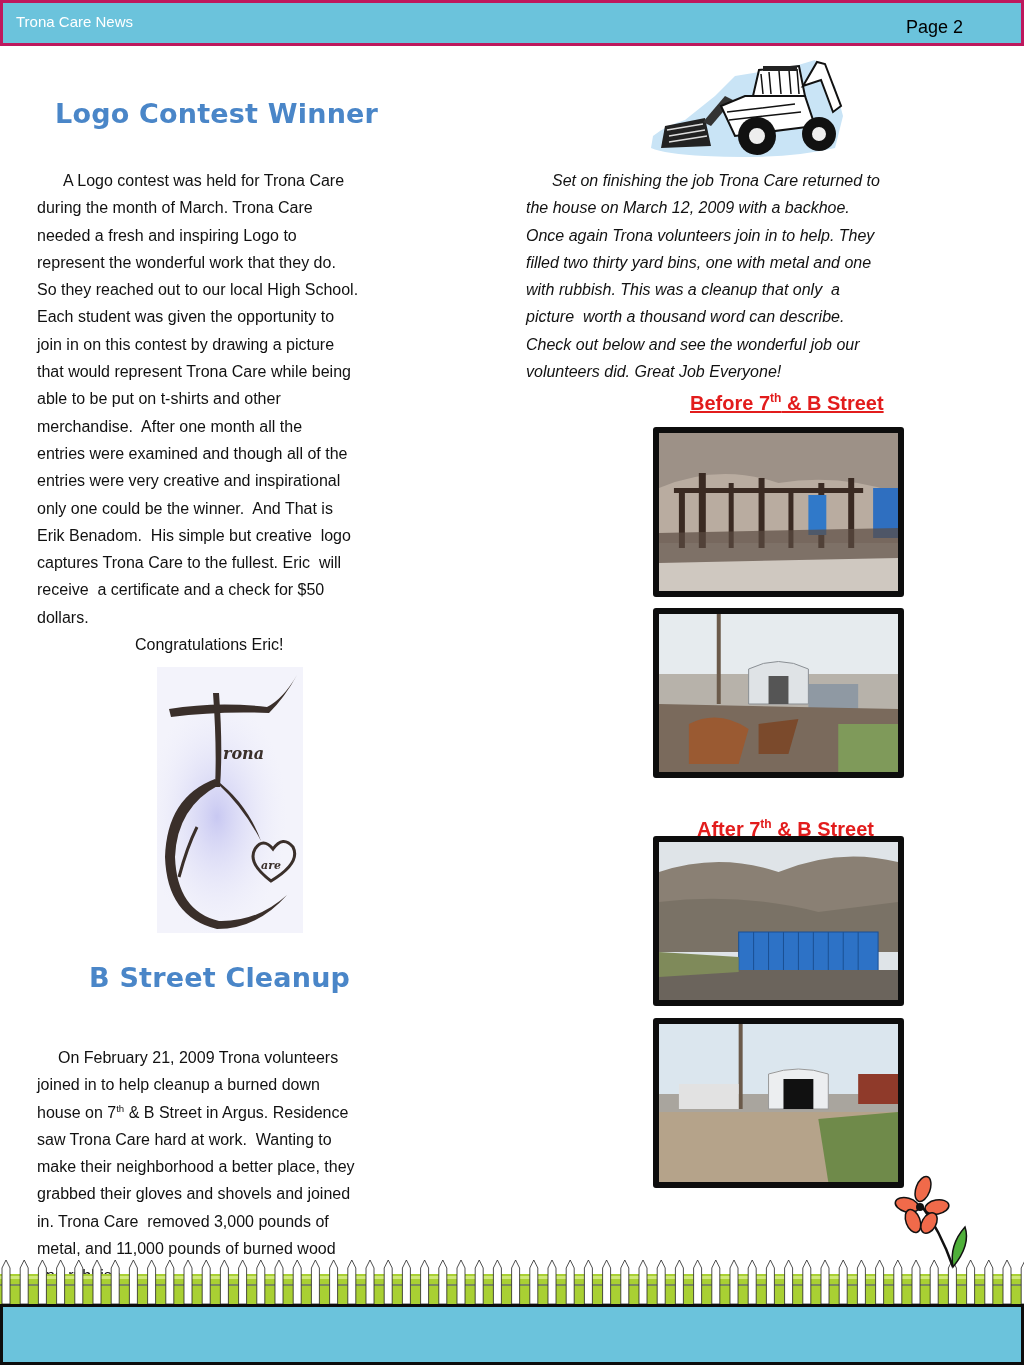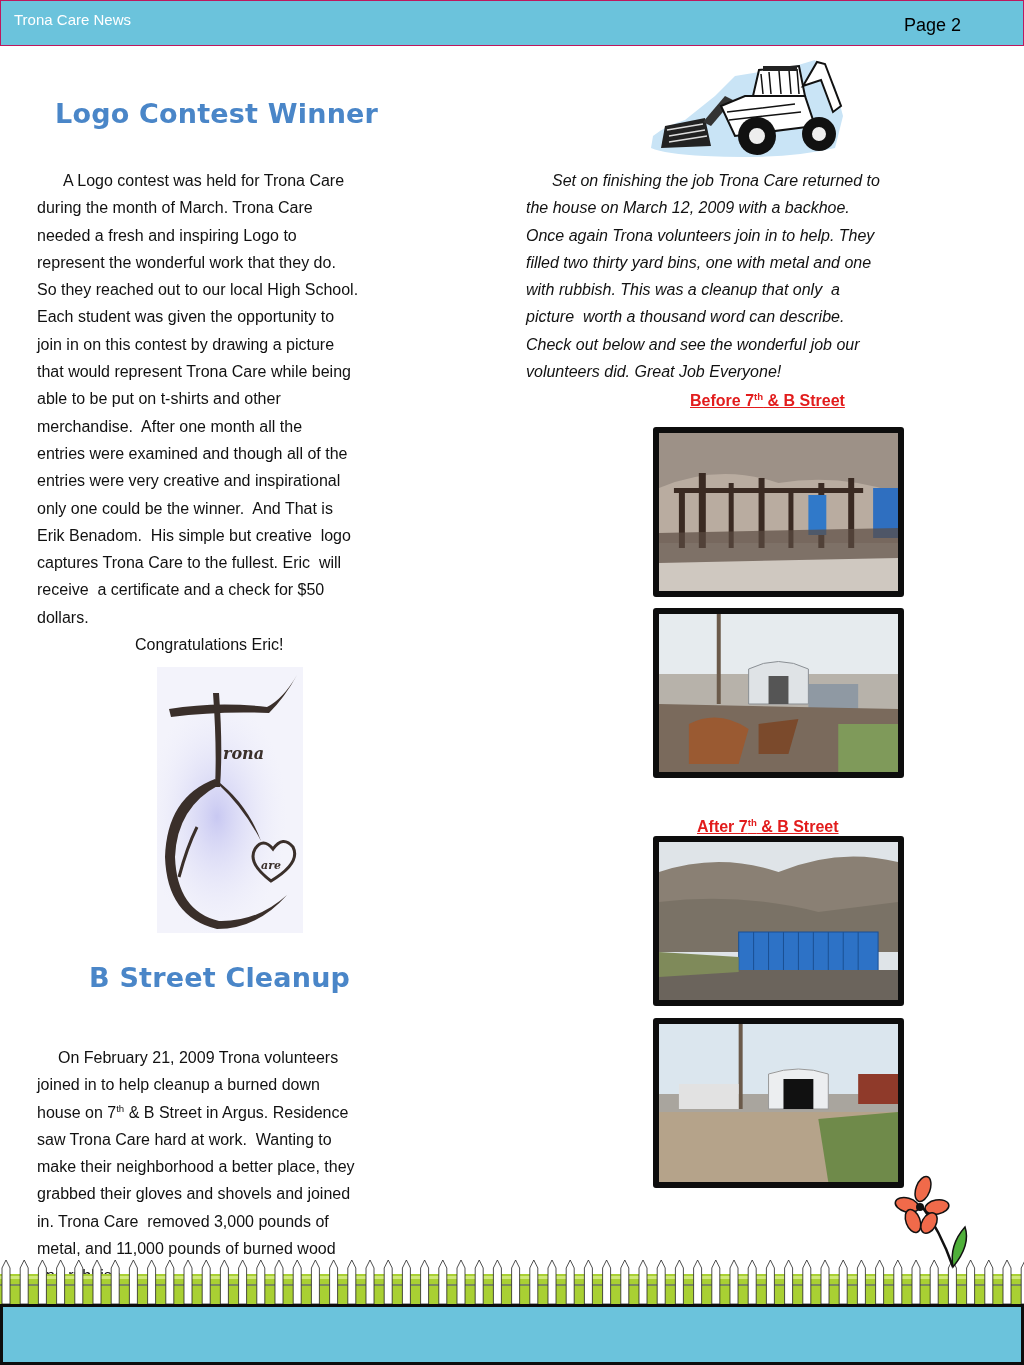--- a/index.html
+++ b/index.html
@@ -1,37 +1,37 @@
 <!DOCTYPE html>
 <html><head>
   <meta charset="utf-8">
   <style>
     * { box-sizing: border-box; margin: 0; padding: 0; }
     html, body { width: 1024px; height: 1365px; background: #ffffff; overflow: hidden; }
     body { position: relative; font-family: "Liberation Sans", "DejaVu Sans", sans-serif; color: #111; }
 
     .header-bar {
       position: absolute; left: 0; top: 0; width: 1024px; height: 46px;
-      background: #6bc3dc; border: 1px solid #be185d;
+      background: #6bc3dc; border: 3px solid #be185d;
     }
     .header-title { position: absolute; left: 13px; top: 10px; font-size: 15px; color: #ffffff; }
     .header-page { position: absolute; left: 903px; top: 14px; font-size: 18px; color: #000000; }
 
     .section-title {
       position: absolute; font-family: "DejaVu Sans", sans-serif; font-weight: bold;
       color: #4a86c8; font-size: 27px; letter-spacing: 0.2px;
     }
     .body-text {
       position: absolute; font-size: 16px; line-height: 27.3px; color: #111;
     }
     .body-text p { white-space: pre-wrap; }
     .indent { display: inline-block; }
 
     .caption {
-      position: absolute; color: #e21c1c; font-weight: bold; font-size: 16px;
+      position: absolute; color: #e21c1c; font-weight: bold; font-size: 20px;
       text-decoration: underline; white-space: nowrap;
     }
     sup { font-size: 0.6em; vertical-align: super; line-height: 0; }
 
     .photo {
       position: absolute; width: 251px; border: 6px solid #0d0d0d; border-radius: 3px;
       overflow: hidden;
     }
     .photo svg { display: block; width: 100%; height: 100%; }
 

